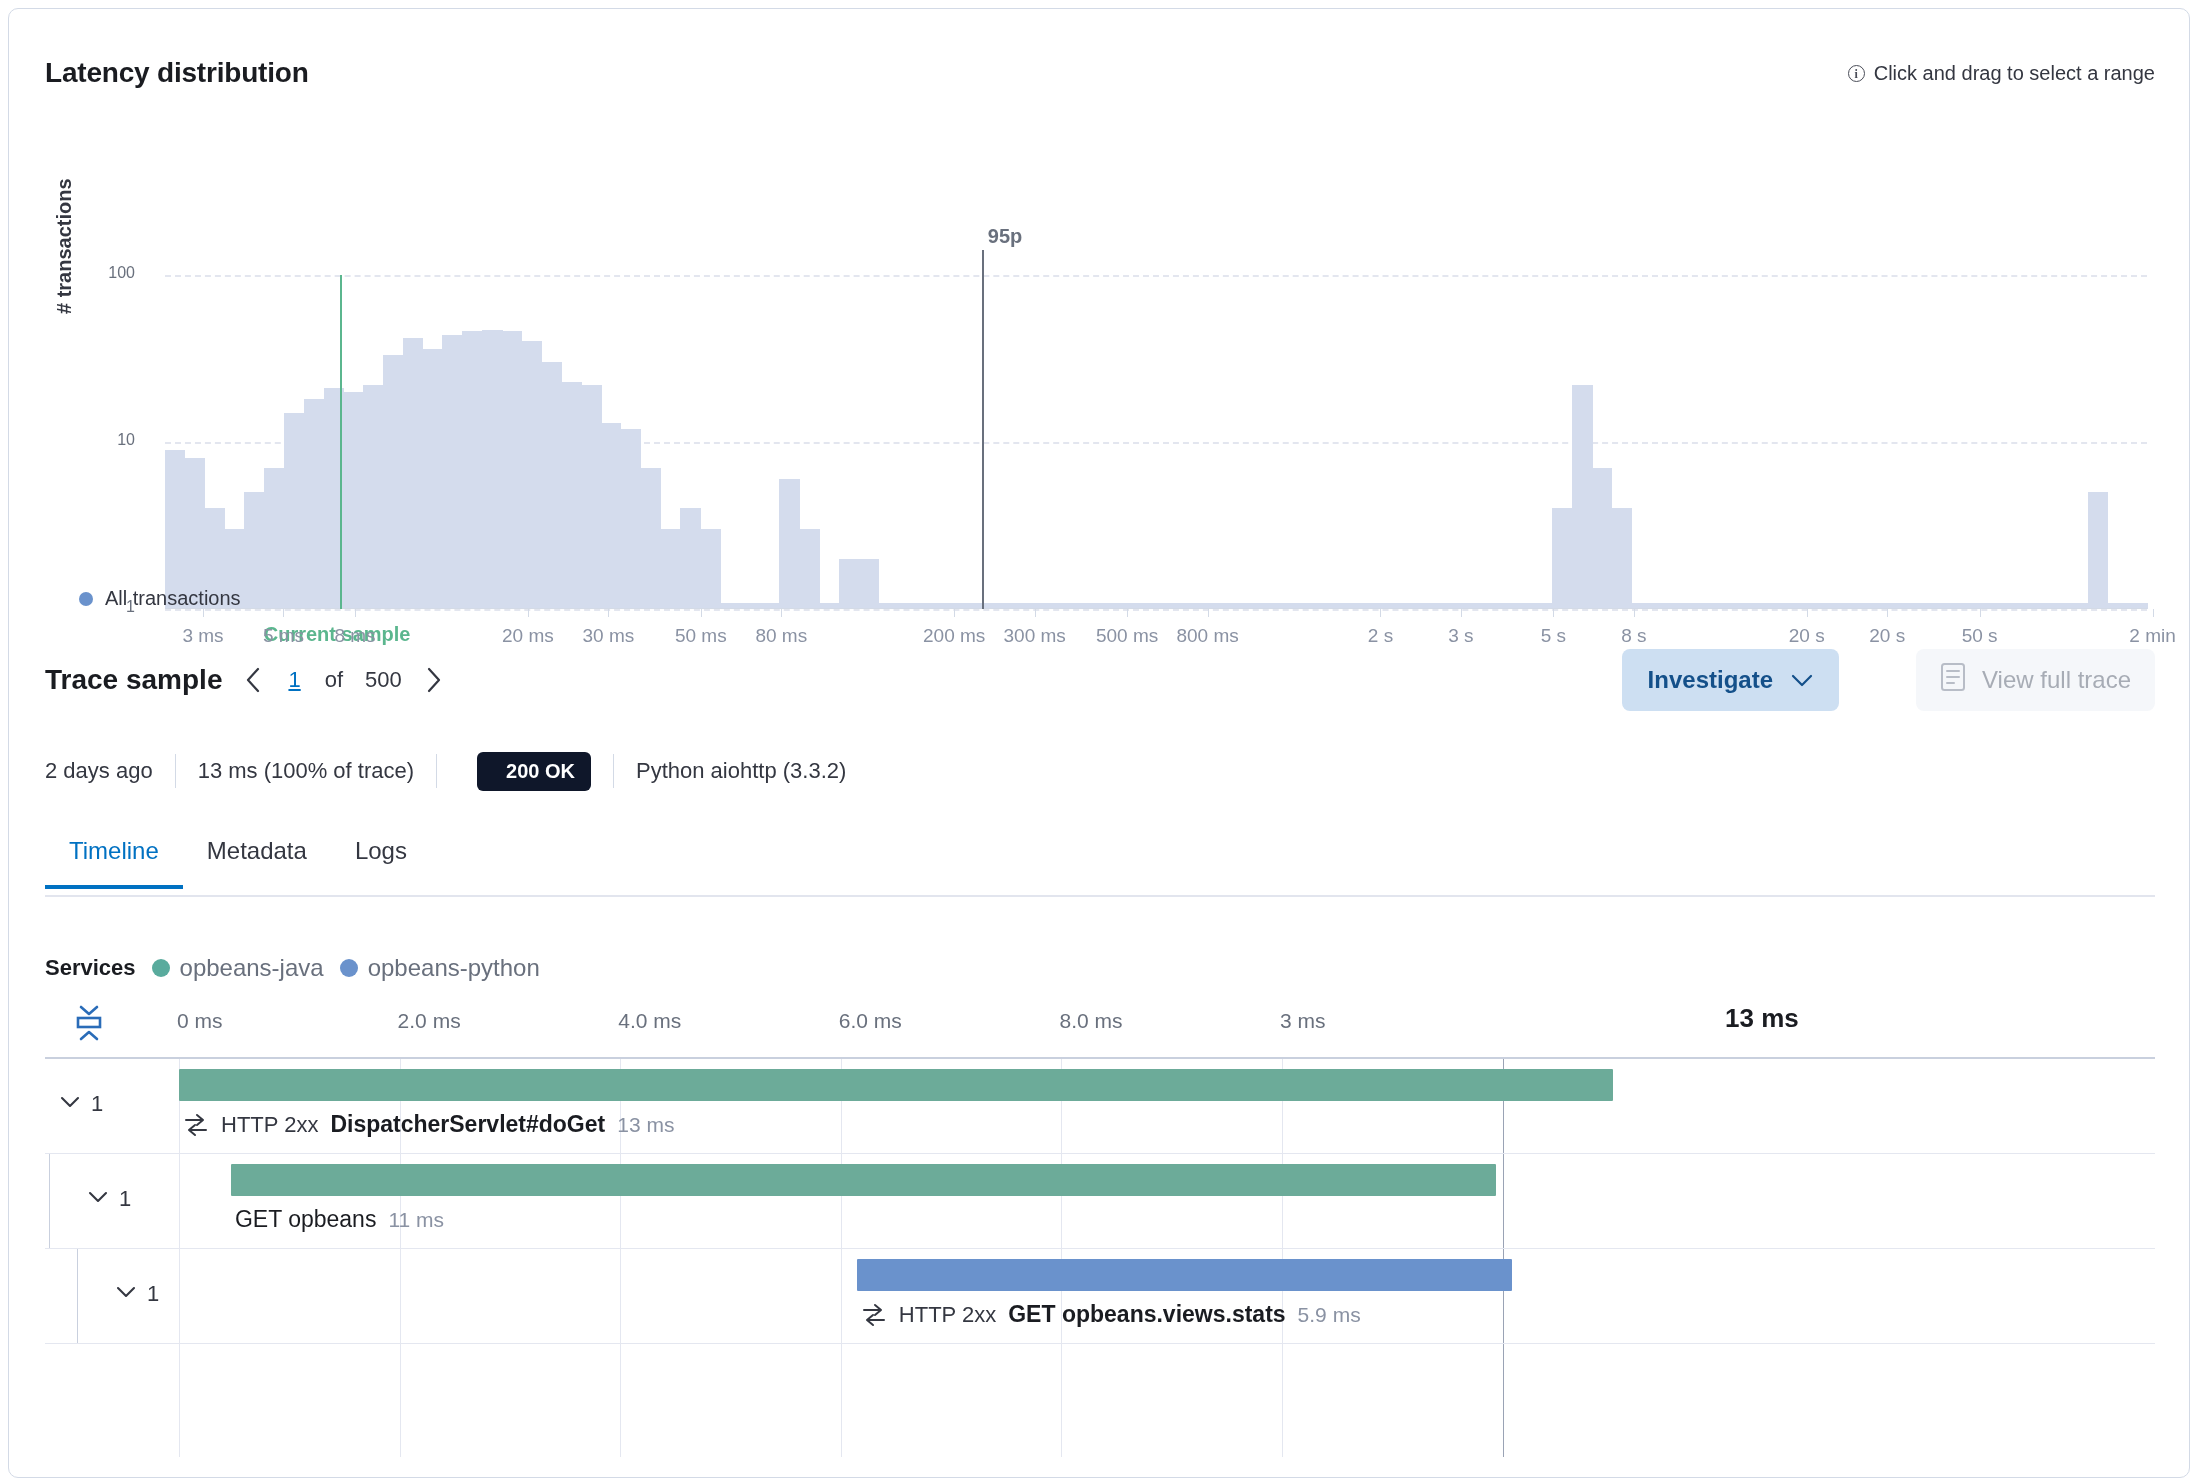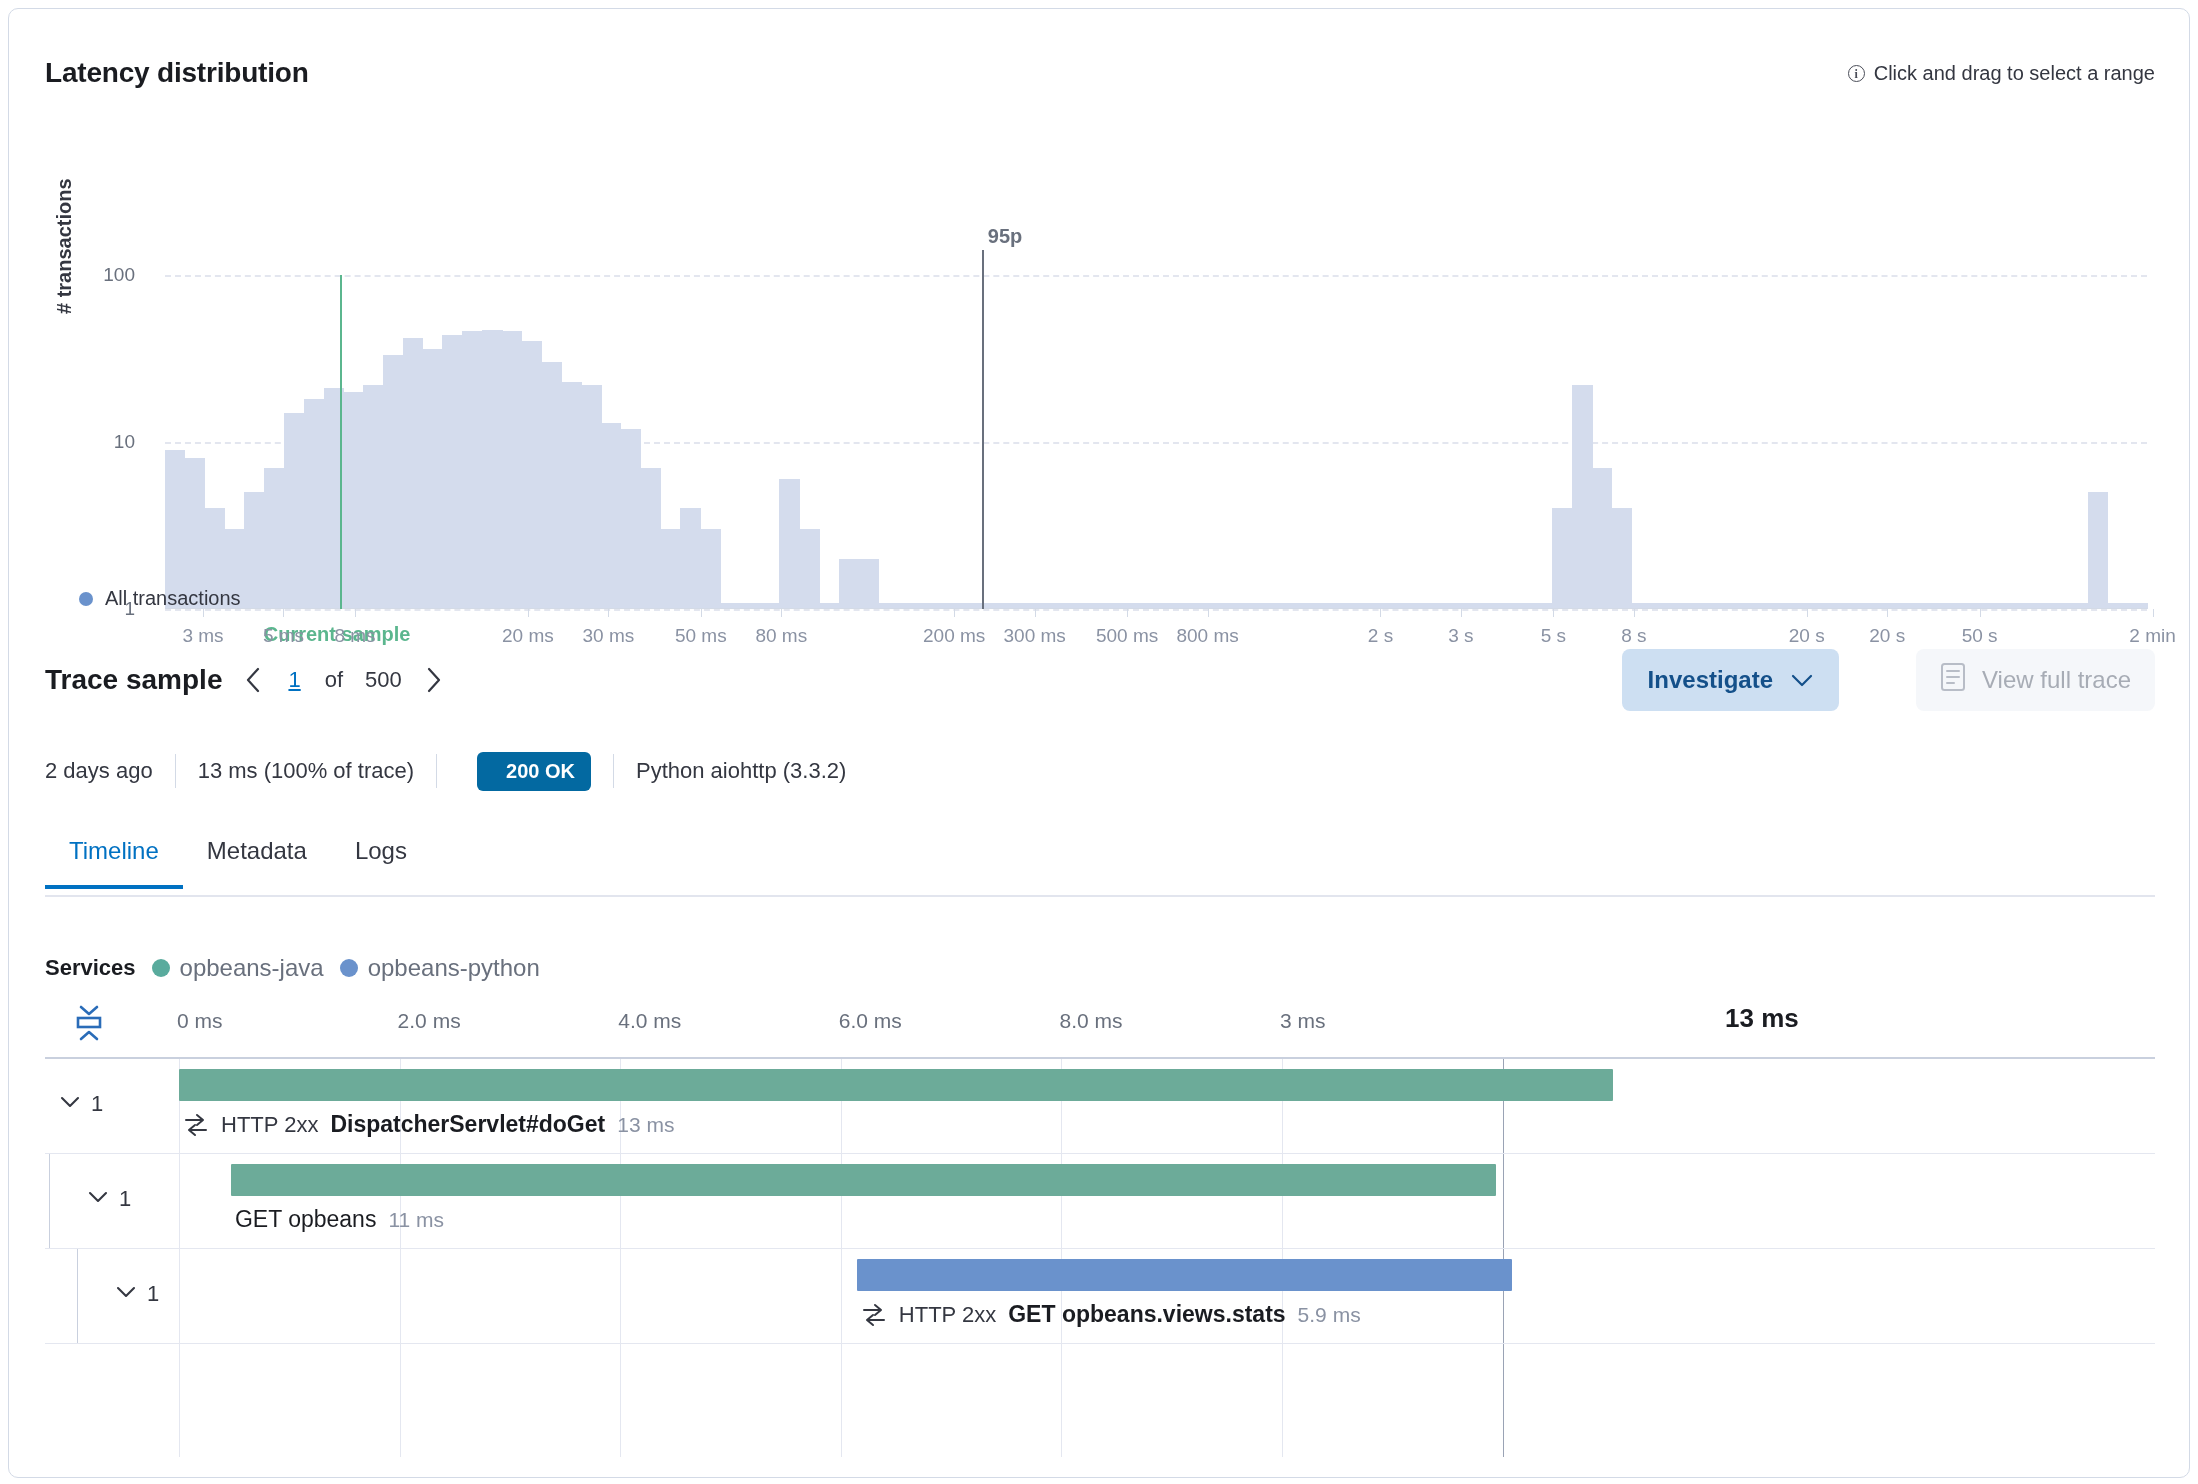--- a/index.html
+++ b/index.html
@@ -56,21 +56,21 @@
     position: absolute;
     left: 44px; top: 185px;
     transform: rotate(-90deg);
     transform-origin: left top;
     font-size: 20px; font-weight: bold; color: #343741;
     white-space: nowrap;
   }
   .ytick {
     position: absolute;
     right: 2056px;
-    font-size: 19px; color: #69707d;
+    font-size: 16px; color: #69707d;
     text-align: right; width: 120px;
   }
   .plot {
     position: absolute;
     left: 156px; top: 146px;
     width: 1982px; height: 334px;
   }
   .gridline {
     position: absolute; left: 0; width: 100%;
     border-top: 2px dashed #e3e6ef;
@@ -477,21 +477,21 @@
     </span>
     <span>View full trace</span>
   </button>
 
   <div class="meta-row">
     <span class="meta-item">2 days ago</span>
     <span class="meta-sep"></span>
     <span class="meta-item">13 ms (100% of trace)</span>
     <span class="meta-sep"></span>
     <span style="width:18px"></span>
-    <span class="status-badge" id="statusbadge" style="background: #0369a1; padding-left: 29px;">200 OK</span>
+    <span class="status-badge" id="statusbadge" style="background: #0f172a; padding-left: 29px;">200 OK</span>
     <span class="meta-sep"></span>
     <span class="meta-item">Python aiohttp (3.3.2)</span>
   </div>
 
   <div class="tabs" id="tabs">
         <div class="tab active"><span>Timeline</span></div>
         <div class="tab"><span>Metadata</span></div>
         <div class="tab"><span>Logs</span></div>
       </div>
 

